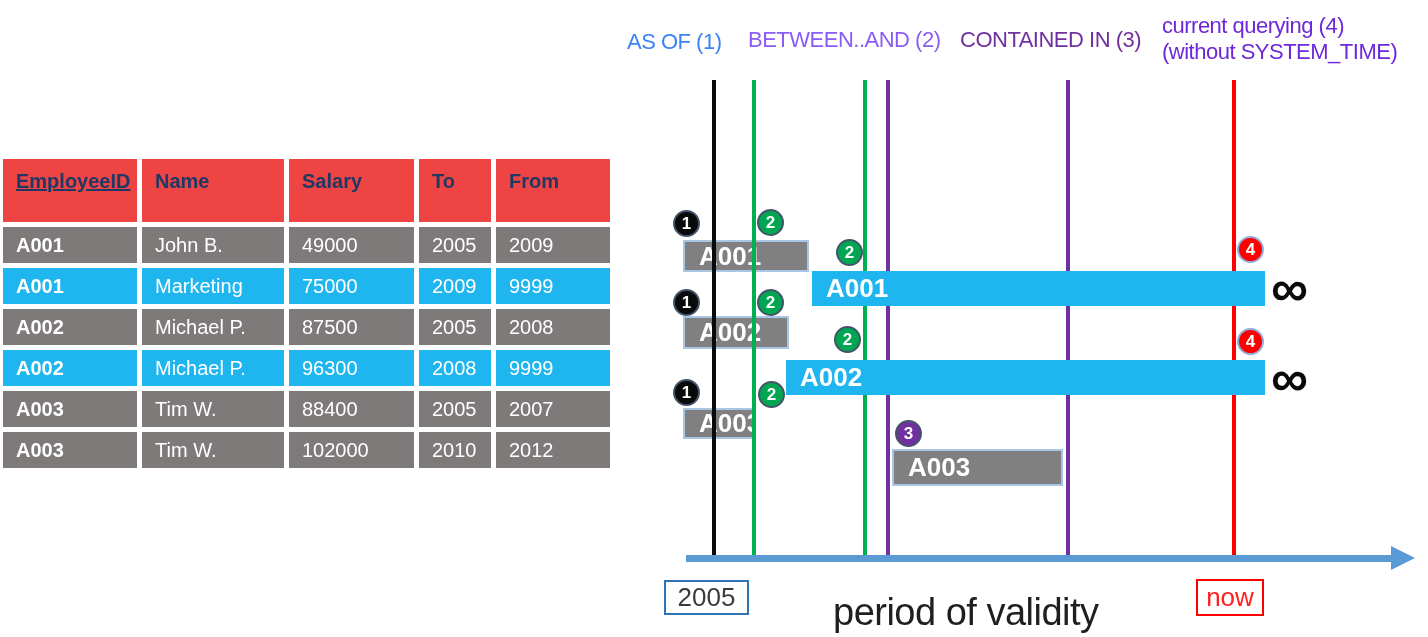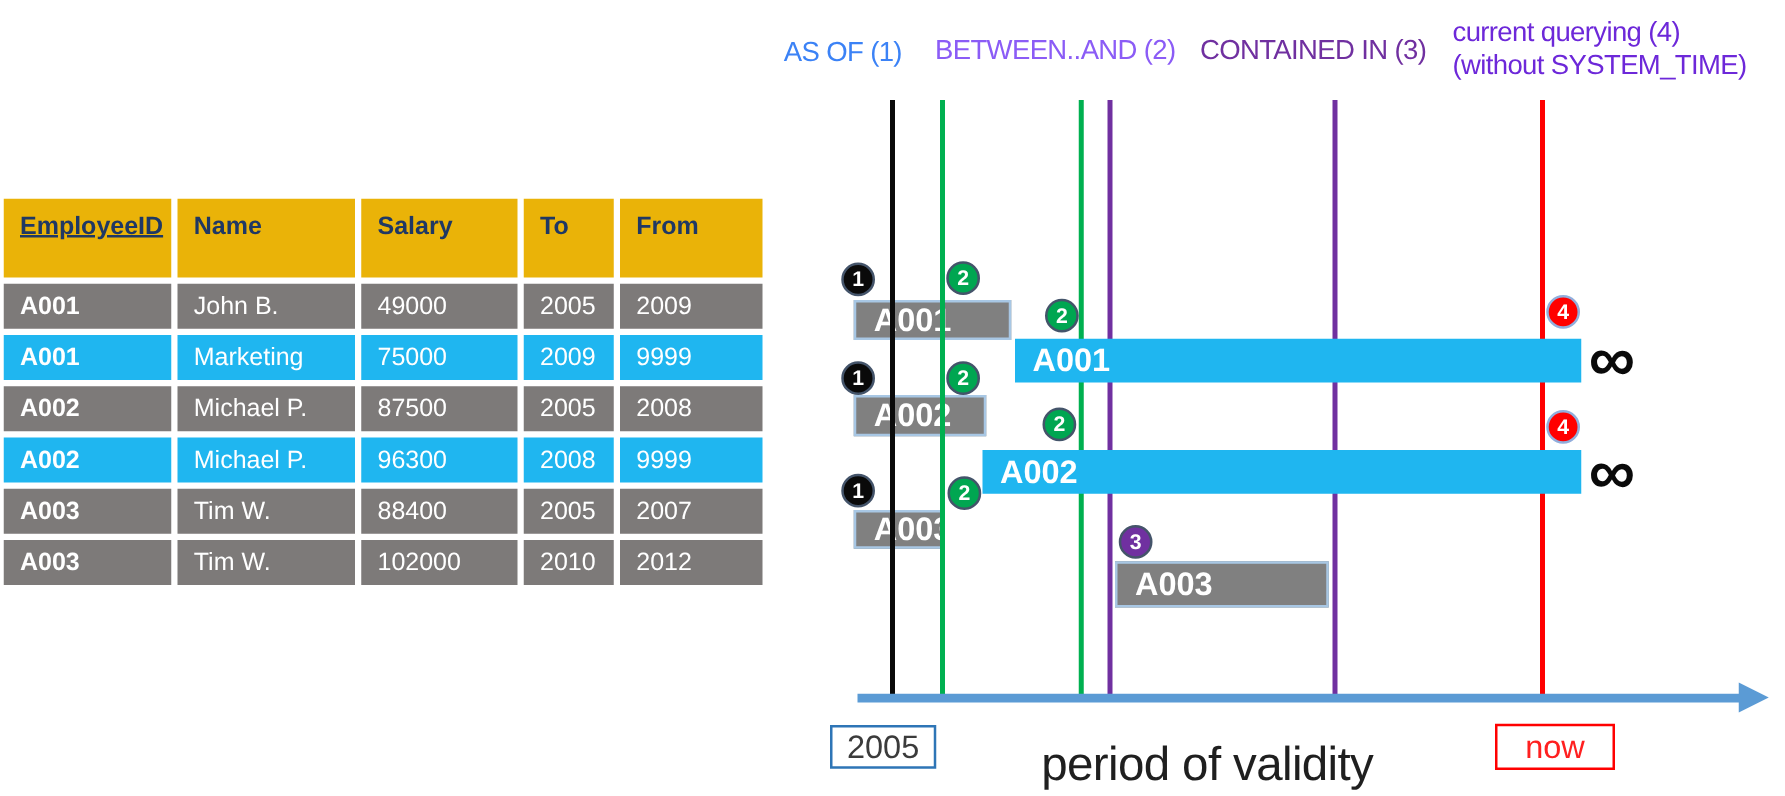--- a/index.html
+++ b/index.html
@@ -16,21 +16,21 @@
   
   .emp-table {
     position: absolute;
     left: 3px; top: 159px;
     display: grid;
     grid-template-columns: 134px 142px 125px 72px 114px;
     grid-template-rows: 63px repeat(6, 36px);
     gap: 5px;
   }
   .th {
-    background: #eab308;
+    background: #ef4444;
     color: #1F3864;
     font-size: 20px;
     font-weight: bold;
     padding: 11px 0 0 13px;
   }
   .th.key { text-decoration: underline; }
   .td {
     color: #ffffff;
     font-size: 20px;
     line-height: 36px;
@@ -139,21 +139,21 @@
     position: absolute;
     left: 833px; top: 591px;
     color: #1f1f1f;
     font-size: 38px;
     letter-spacing: -0.5px;
     white-space: nowrap;
   }
   .now-box {
     position: absolute;
     left: 1196px; top: 579px;
-    width: 96px; height: 37px;
+    width: 68px; height: 37px;
     border: 2px solid #FF0000;
     color: #FF2020;
     font-size: 26px;
     text-align: center;
     line-height: 32px;
   }
 </style>
 </head>
 <body>
 

